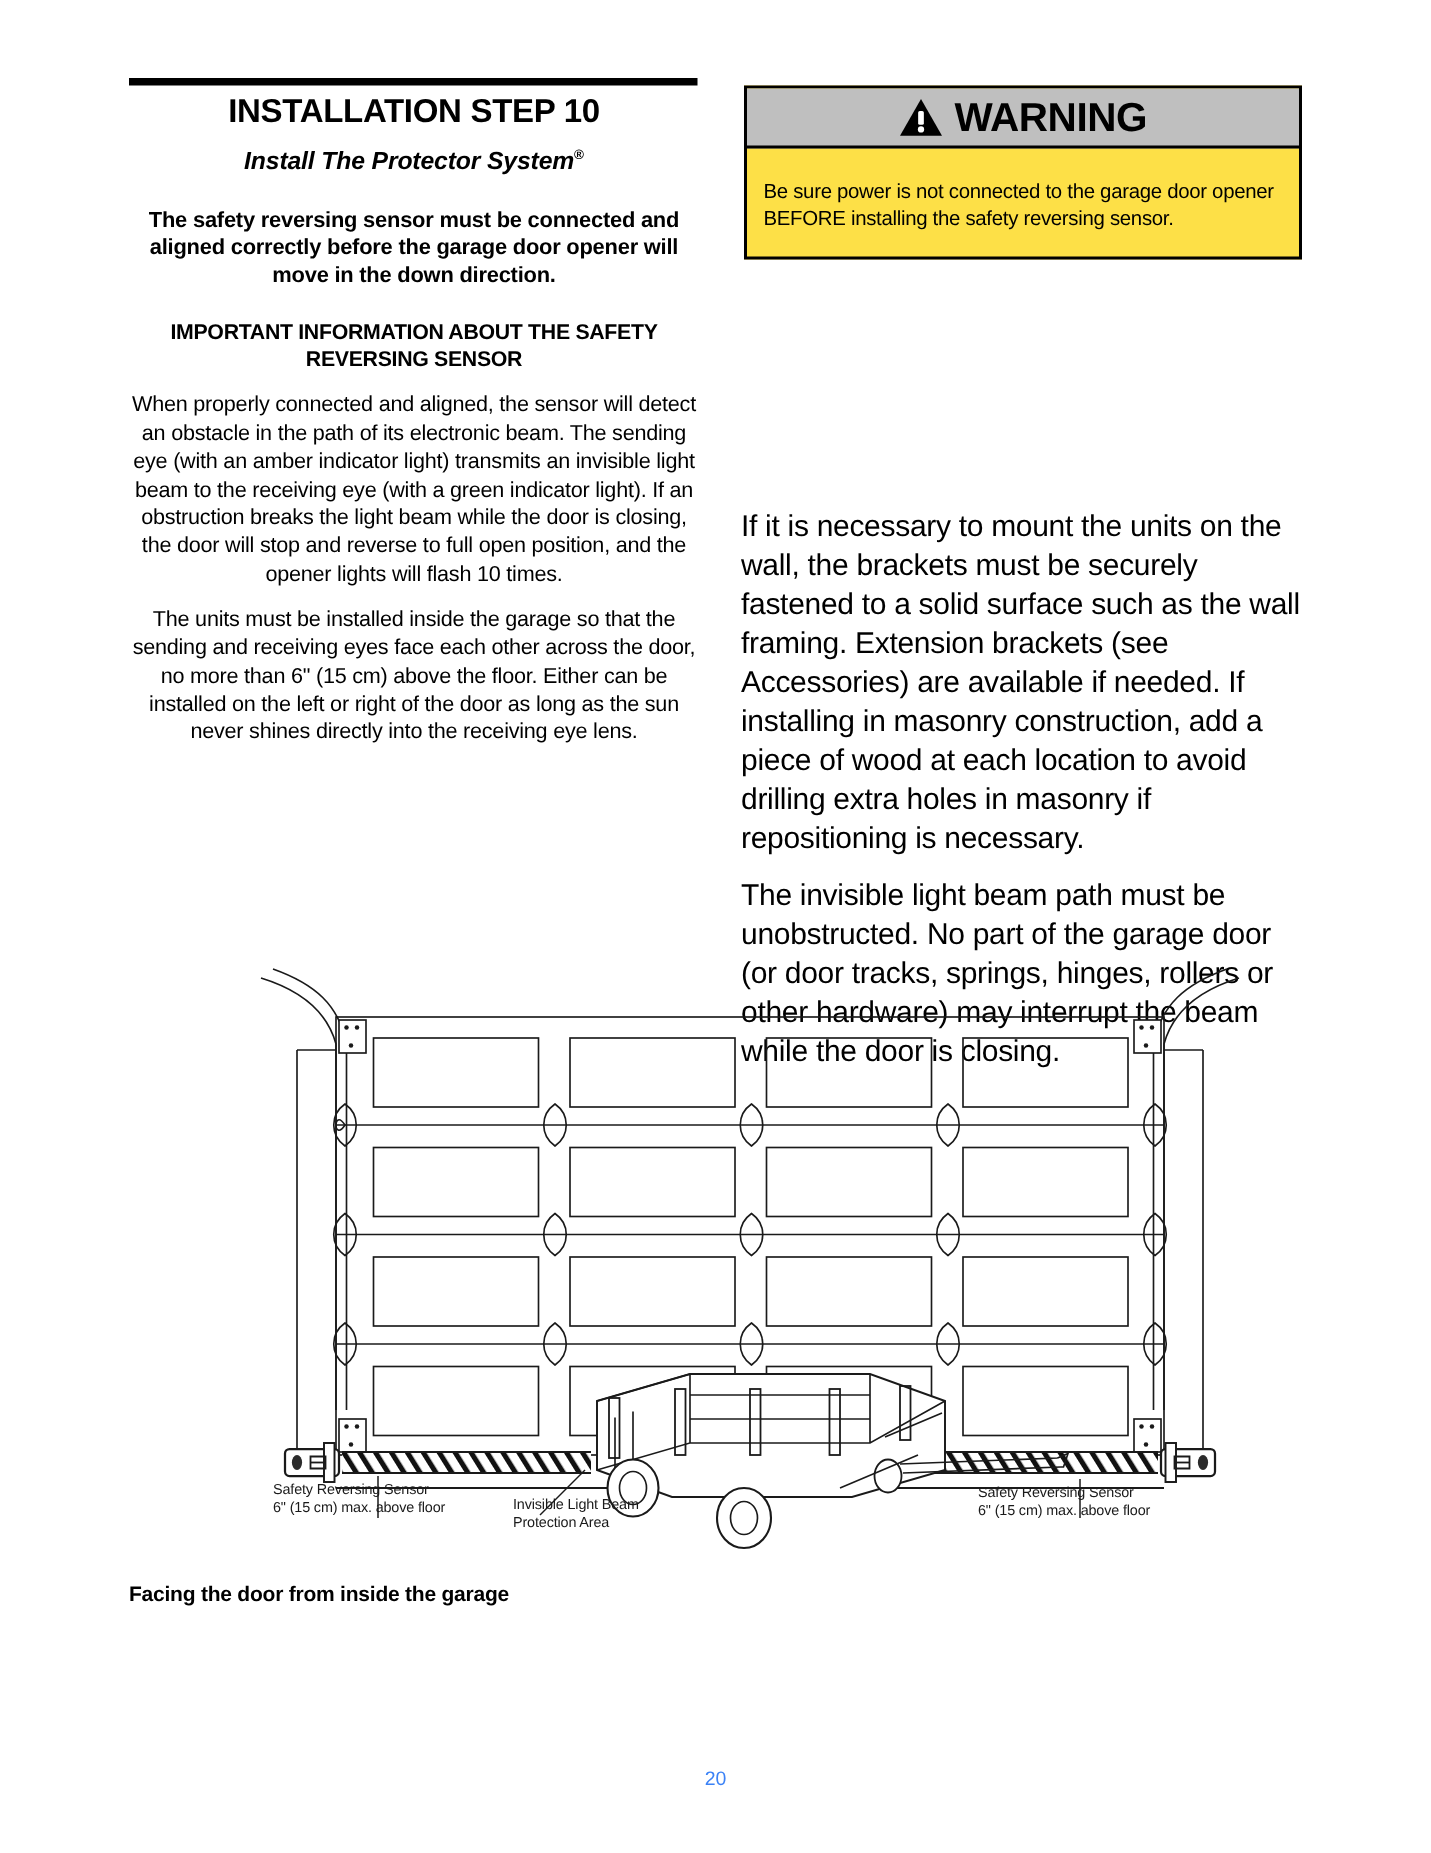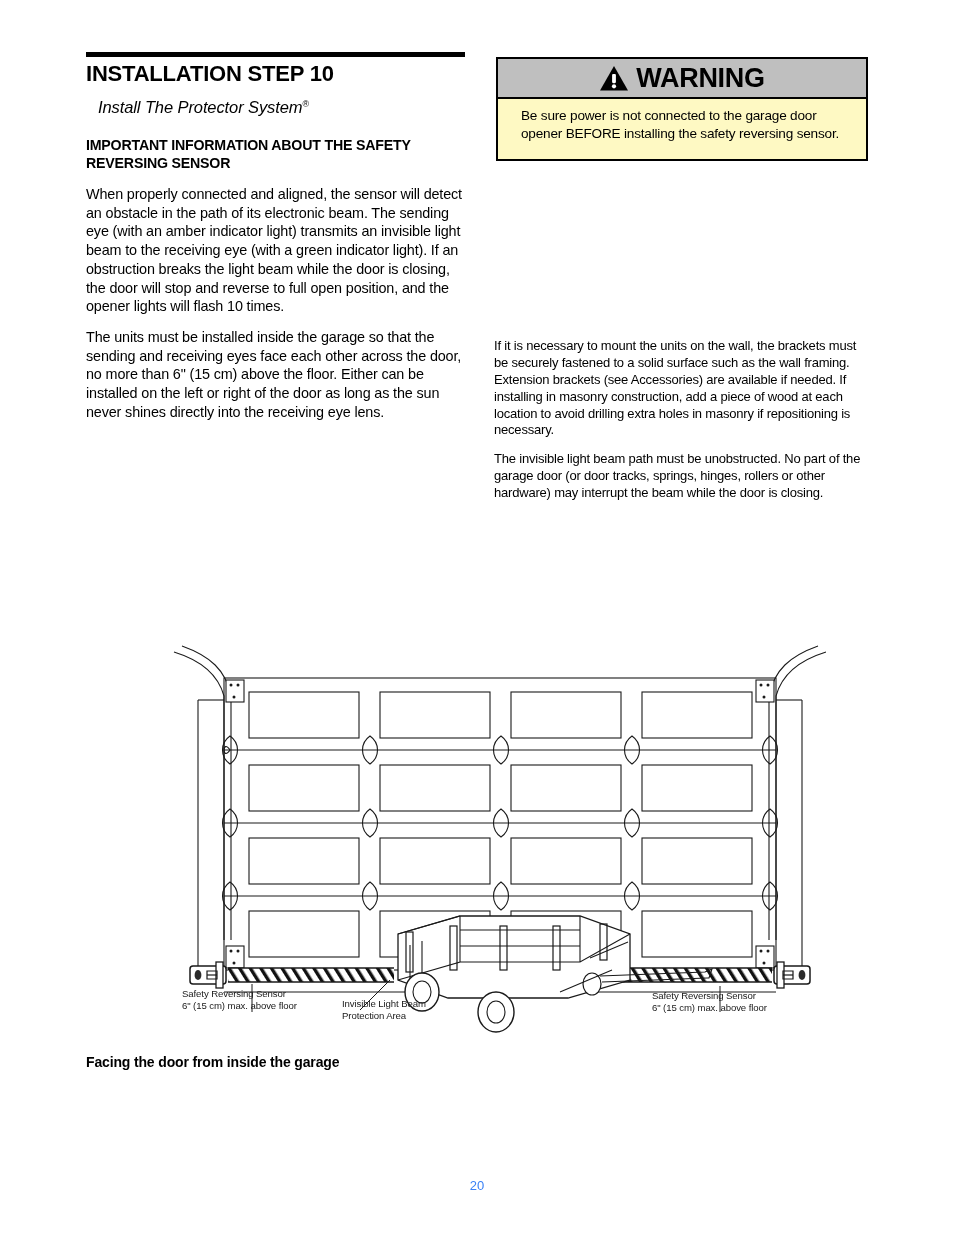--- a/index.html
+++ b/index.html
@@ -19,37 +19,38 @@
     position: absolute;
     inset: 0;
   }
 
   
   .col-left {
     position: absolute;
     left: 86px;
     top: 52px;
     width: 380px;
+    text-align: center;
   }
   .title-rule {
     height: 5px;
     background: #000;
     width: 379px;
     margin-bottom: 5px;
   }
   .step-title {
     font-size: 22px;
     font-weight: bold;
     letter-spacing: -0.2px;
     line-height: 1.1;
     margin: 0 0 2px 0;
   }
   .step-subtitle {
     font-size: 16.5px;
-    font-weight: normal;
+    font-weight: bold;
     font-style: italic;
     line-height: 1.15;
     margin: 12px;
     letter-spacing: -0.1px;
   }
   .step-subtitle .reg {
     font-size: 9px;
     vertical-align: super;
     font-style: normal;
   }
@@ -76,21 +77,21 @@
 
   
   .col-right {
     position: absolute;
     left: 496px;
     top: 57px;
     width: 372px;
   }
   .warning-box {
     border: 2px solid #000;
-    background: #fef9c3;
+    background: #fde047;
     width: 100%;
     box-sizing: border-box;
   }
   .warning-header {
     background: #bfbfbf;
     border-bottom: 2px solid #000;
     height: 38px;
     display: flex;
     align-items: center;
     justify-content: center;
@@ -99,21 +100,22 @@
   .warn-tri {
     display: block;
   }
   .warning-word {
     font-size: 27px;
     font-weight: bold;
     letter-spacing: -0.3px;
     line-height: 1;
   }
   .warning-body {
-    padding: 8px 10px 12px 23px;
+    padding: 8px 10px 12px 11px;
+    margin-top: 12px;
   }
   .warn-p {
     font-size: 13.6px;
     line-height: 1.30;
     margin: 0 0 5px 0;
     letter-spacing: -0.2px;
   }
   .warn-list {
     margin: 3px 0 0 0;
     padding: 0;
@@ -129,21 +131,21 @@
   }
   .warn-list li:last-child { margin-bottom: 0; }
   .warn-list li::before {
     content: "\2022";
     position: absolute;
     left: 0;
     top: -1px;
     font-size: 14px;
   }
   .right-para {
-    font-size: 13px;
+    font-size: 20px;
     line-height: 1.30;
     margin: 0 0 12px 0;
     letter-spacing: -0.2px;
   }
   .right-text-block {
     position: absolute;
     left: 494px;
     top: 338px;
     width: 378px;
   }
@@ -189,20 +191,21 @@
 </head>
 <body>
 
 <div class="page">
 
   <div class="col-left">
     <div class="title-rule"></div>
     <h1 class="step-title">INSTALLATION STEP 10</h1>
     <h2 class="step-subtitle"><span>Install The Protector System</span><span class="reg">®</span></h2>
 
+    <p class="lead-para">The safety reversing sensor must be connected and aligned correctly before the garage door opener will move in the down direction.</p>
 
     <p class="sub-head">IMPORTANT INFORMATION ABOUT THE SAFETY REVERSING SENSOR</p>
 
     <p class="body-para">When properly connected and aligned, the sensor will detect an obstacle in the path of its electronic beam. The sending eye (with an amber indicator light) transmits an invisible light beam to the receiving eye (with a green indicator light). If an obstruction breaks the light beam while the door is closing, the door will stop and reverse to full open position, and the opener lights will flash 10 times.</p>
     <p class="body-para">The units must be installed inside the garage so that the sending and receiving eyes face each other across the door, no more than 6" (15 cm) above the floor. Either can be installed on the left or right of the door as long as the sun never shines directly into the receiving eye lens.</p>
   </div>
 
   <div class="col-right">
     <div class="warning-box">
       <div class="warning-header">

